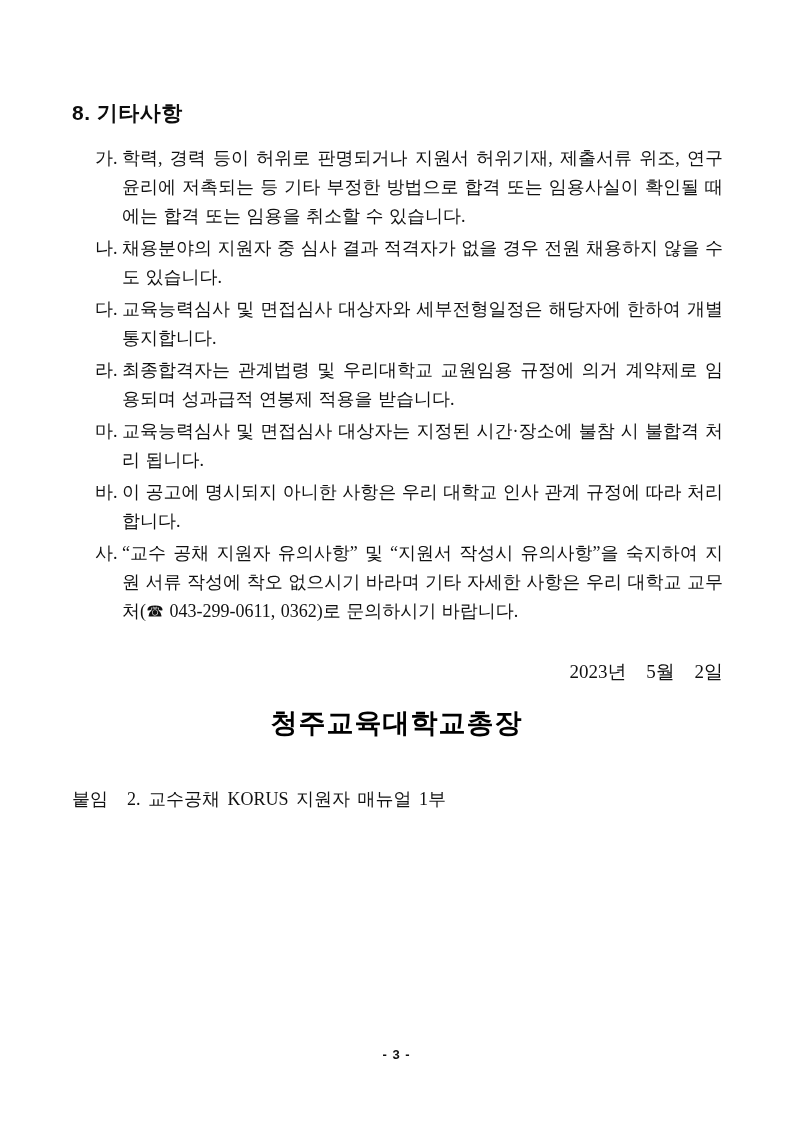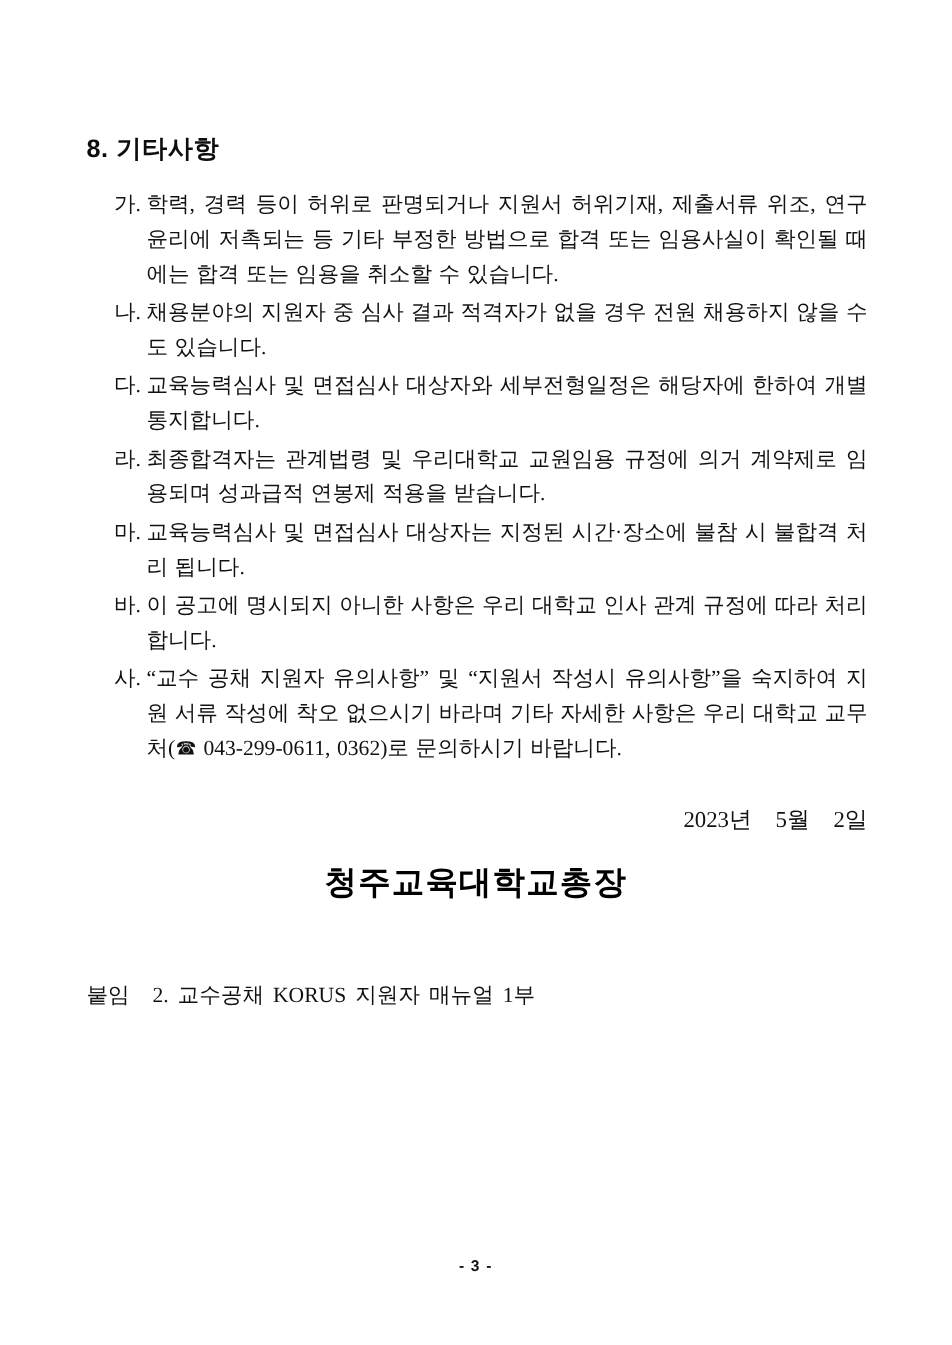--- a/index.html
+++ b/index.html
@@ -9,21 +9,21 @@
   }
   .page {
     position: relative;
     width: 793px;
     height: 1121px;
     background: #ffffff;
     color: #111111;
     font-family: "Liberation Serif", "DejaVu Serif", serif;
     overflow: hidden;
     box-sizing: border-box;
-    padding: 12px 70px;
+    padding: 0 70px;
   }
   .heading {
     margin: 0;
     padding-top: 101px;
     padding-left: 2px;
     font-family: "Liberation Sans", "DejaVu Sans", sans-serif;
     font-weight: 700;
     font-size: 21px;
     line-height: 24px;
     letter-spacing: 0.5px;
@@ -63,21 +63,21 @@
     font-family: "Liberation Sans", "DejaVu Sans", sans-serif;
     font-weight: 700;
     font-size: 27px;
     line-height: 32px;
     letter-spacing: 1px;
     color: #000000;
   }
   .attachments {
     display: flex;
     align-items: flex-start;
-    margin-top: 62px;
+    margin-top: 44px;
     padding-left: 2px;
     font-size: 18px;
   }
   .att-label {
     flex: 0 0 55px;
     line-height: 33px;
   }
   .att-items {
     flex: 1 1 auto;
   }

